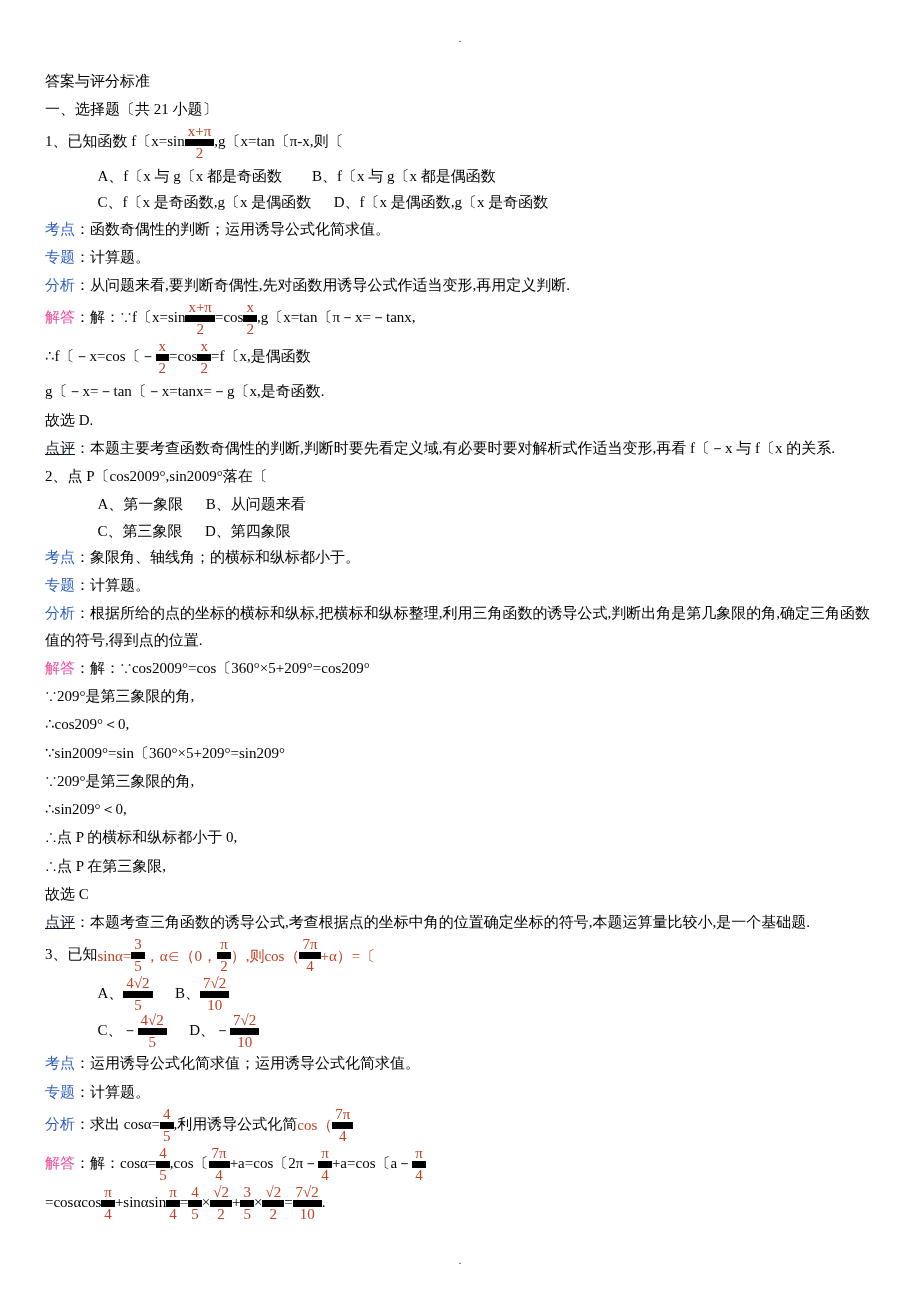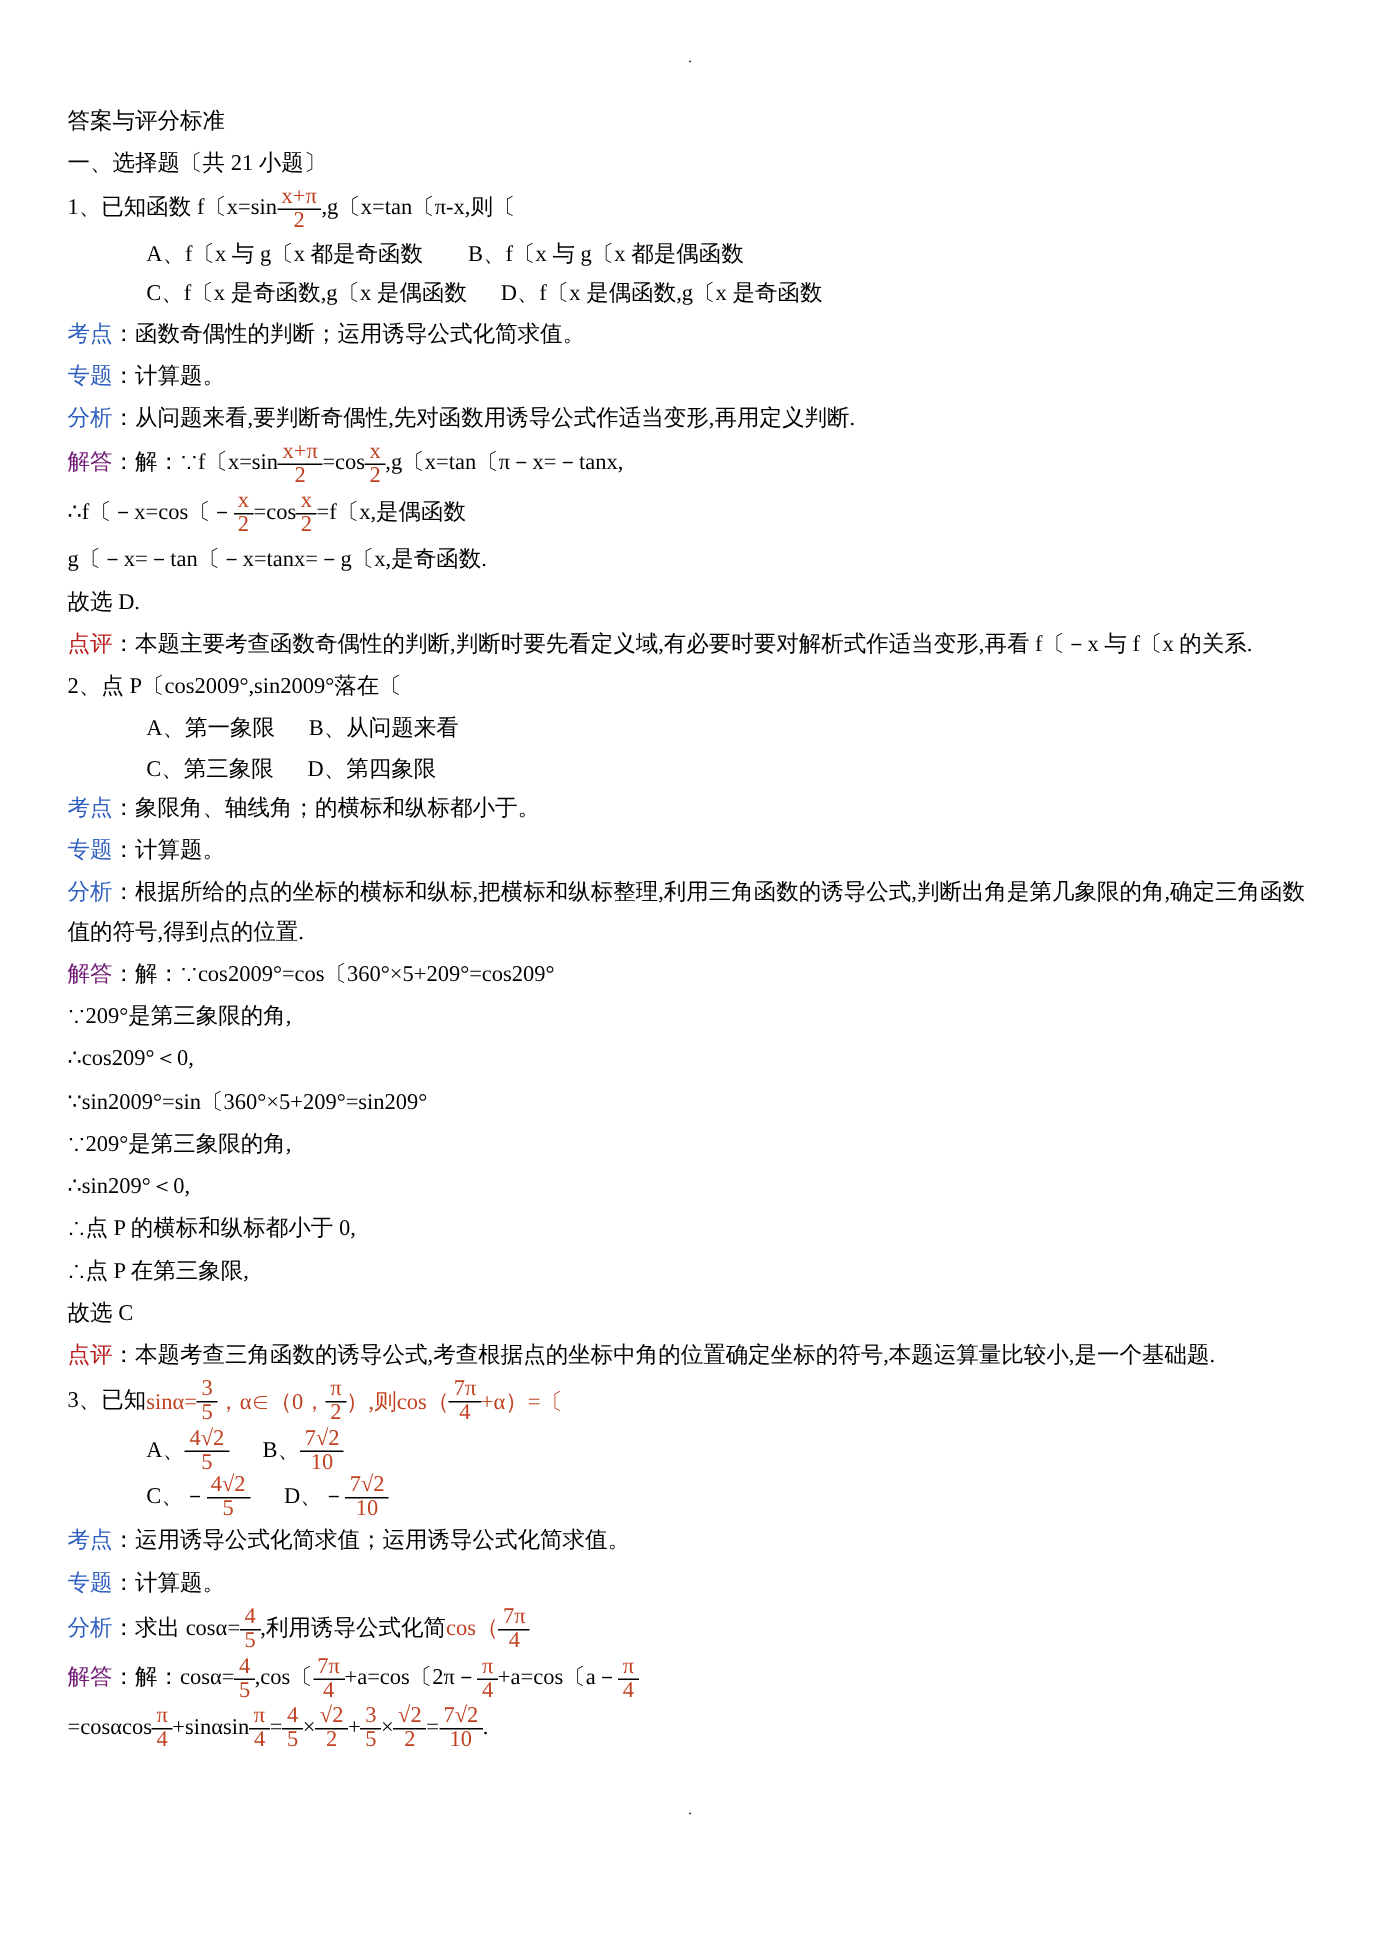--- a/index.html
+++ b/index.html
@@ -22,37 +22,37 @@
   .q {
     margin-bottom: 2px;
   }
   .opts {
     padding-left: 3.5em;
   }
   .opts > span { display: inline; }
   .label-kao { color: #2f5fbf; }
   .label-zhuan { color: #2f5fbf; }
   .label-fen { color: #2f5fbf; }
-  .label-jie { color: #701a75; }
-  .label-ping { color: #b91c1c; }
+  .label-jie { color: #ec4899; }
+  .label-ping { color: #0f172a; text-decoration: underline; }
   .math-img {
     display: inline-block;
     vertical-align: middle;
   }
   .math-img.frac {
     display: inline-block;
     vertical-align: middle;
     text-align: center;
     font-family: "Times New Roman", serif;
     color: #c04020;
     line-height: 1.0;
   }
   .math-img.frac .num {
     display: block;
-    border-bottom: 1px solid #000000;
+    border-bottom: 7px solid #000000;
     padding: 0 3px;
     line-height: 1.0;
   }
   .math-img.frac .den {
     display: block;
     padding: 0 3px;
     line-height: 1.0;
   }
   .math-red {
     color: #c04020;

